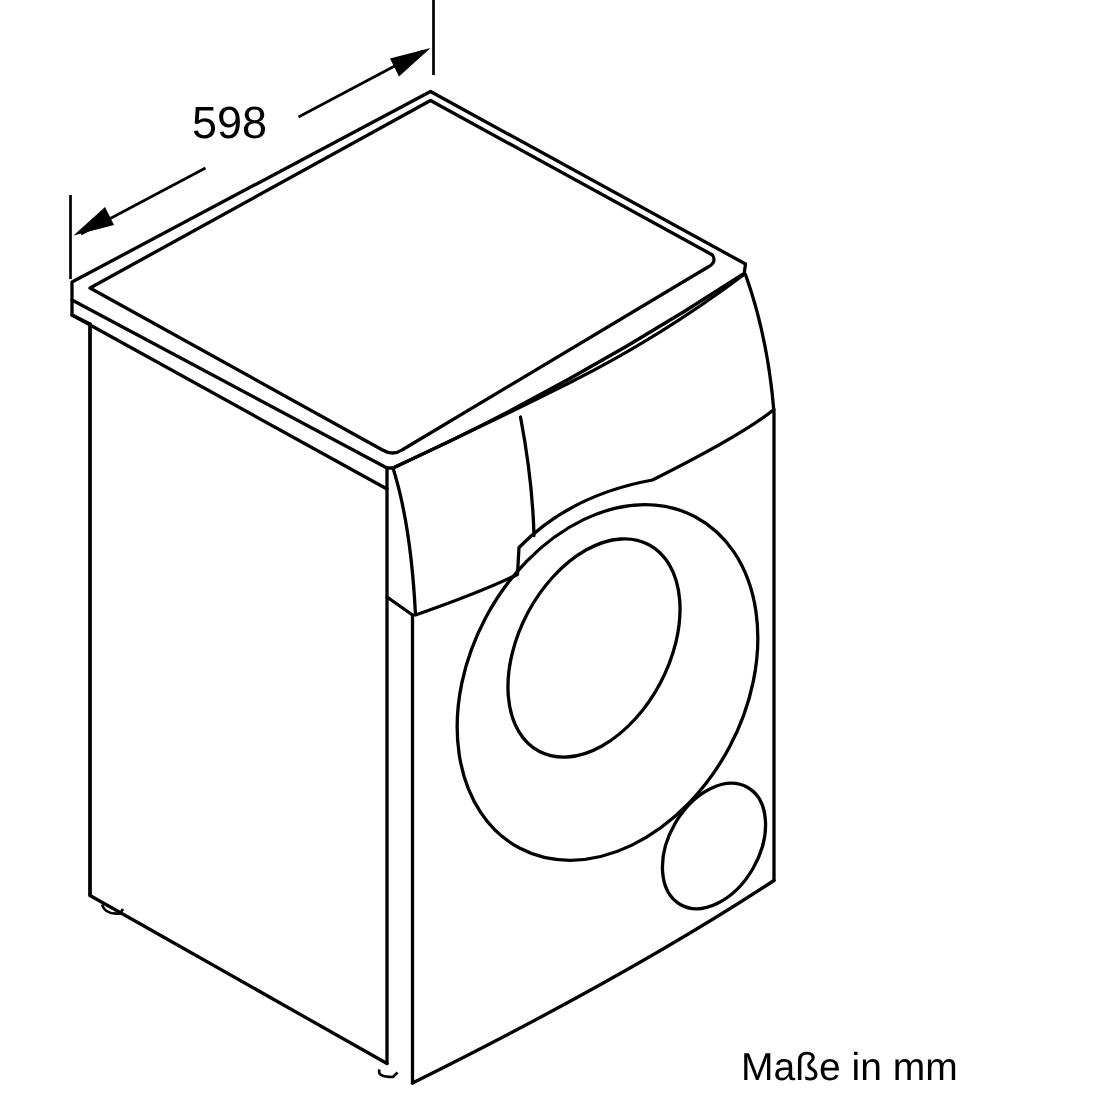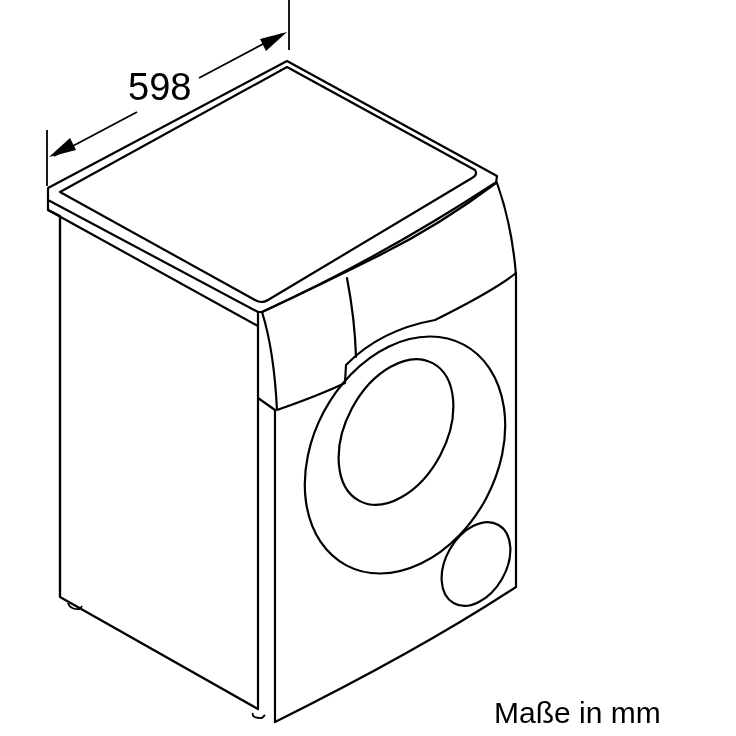--- a/index.html
+++ b/index.html
@@ -2,26 +2,26 @@
 <html><head>
 <meta charset="utf-8">
 <style>
   html, body { margin: 0; padding: 0; background: #ffffff; }
   body { width: 736px; height: 736px; position: relative; overflow: hidden; }
   #drawing { position: absolute; left: 0; top: 0; width: 736px; height: 736px; }
   .ln { fill: none; stroke: #000; stroke-width: 2.2; stroke-linejoin: round; stroke-linecap: round; }
   .thin { fill: none; stroke: #000; stroke-width: 1.8; }
   .dim-label {
     position: absolute; left: 128px; top: 66px;
-    font-family: "Liberation Sans", sans-serif; font-size: 38px; color: #000;
+    font-family: "Liberation Sans", sans-serif; font-size: 30px; color: #000;
     transform: rotate(0deg);
   }
   .units-label {
     position: absolute; left: 494px; top: 696px;
-    font-family: "Liberation Sans", sans-serif; font-size: 30px; color: #000;
+    font-family: "Liberation Sans", sans-serif; font-size: 26px; color: #000;
   }
 </style>
 </head>
 <body>
 
 <svg id="drawing" viewBox="0 0 736 736" xmlns="http://www.w3.org/2000/svg">
 
   <g>
     <line class="thin" x1="47" y1="130" x2="47" y2="186"></line>
     <line class="thin" x1="289" y1="0" x2="289" y2="50"></line>

